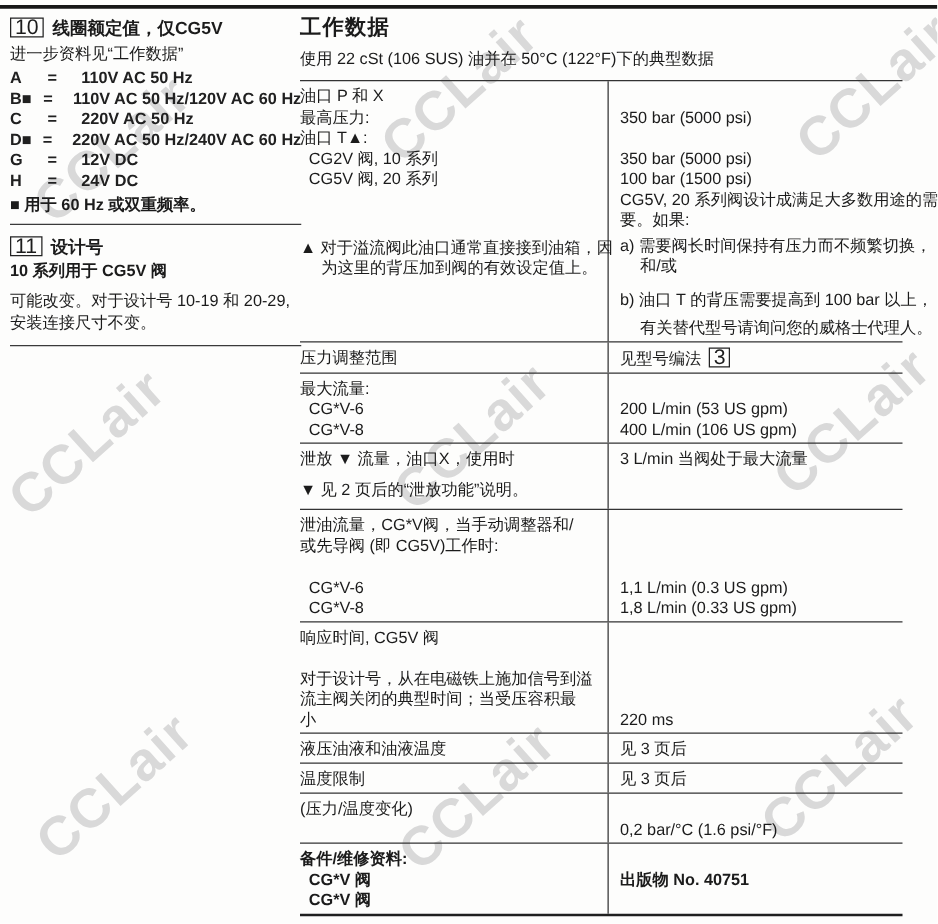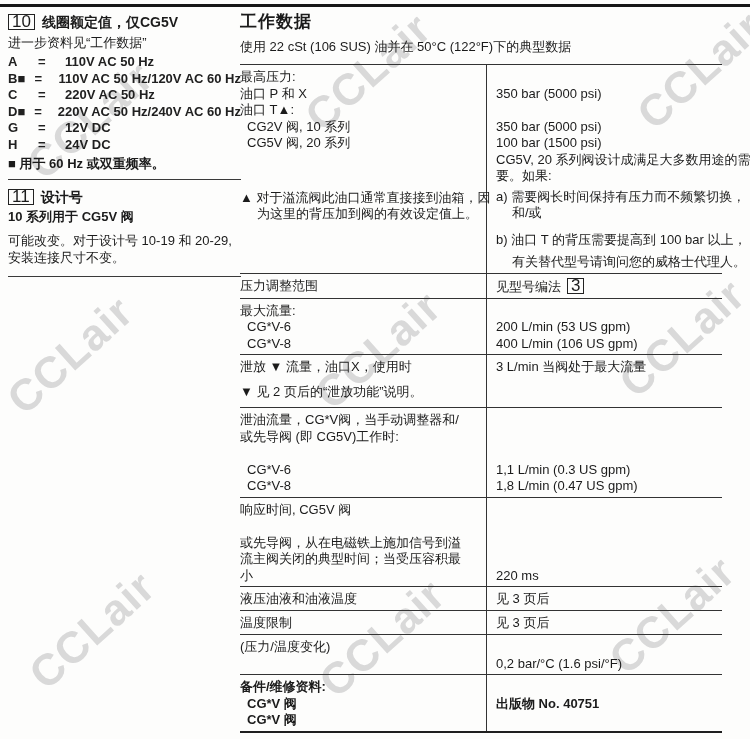--- a/index.html
+++ b/index.html
@@ -130,22 +130,22 @@
         </div>
     </div>
   </div>
 
   <div class="workcol">
     <div class="wtitle">工作数据</div>
     <div class="wsub">使用 22 cSt (106 SUS) 油并在 50°C (122°F)下的典型数据</div>
     <div class="wtable" id="work-table">
         <div class="trow" style="min-height: 205px;">
           <div class="tcell l">
+            <div class="tline">油口 P 和 X</div>
             <div class="tline">最高压力:</div>
-            <div class="tline">油口 P 和 X</div>
             <div class="tline">油口 T▲:</div>
             <div class="tline ind">CG2V 阀, 10 系列</div>
             <div class="tline ind">CG5V 阀, 20 系列</div>
             <div class="tline gapbig">▲ 对于溢流阀此油口通常直接接到油箱，因</div>
             <div class="tline ind17">为这里的背压加到阀的有效设定值上。</div>
           </div>
           <div class="tcell r">
             <div class="tline"></div>
             <div class="tline">350 bar (5000 psi)</div>
             <div class="tline"></div>
@@ -194,28 +194,28 @@
             <div class="tline">或先导阀 (即 CG5V)工作时:</div>
             <div class="tline"></div>
             <div class="tline ind">CG*V-6</div>
             <div class="tline ind">CG*V-8</div>
           </div>
           <div class="tcell r">
             <div class="tline"></div>
             <div class="tline"></div>
             <div class="tline"></div>
             <div class="tline">1,1 L/min (0.3 US gpm)</div>
-            <div class="tline">1,8 L/min (0.47 US gpm)</div>
+            <div class="tline">1,8 L/min (0.33 US gpm)</div>
           </div>
         </div>
         <div class="trow" style="min-height: 86px;">
           <div class="tcell l">
             <div class="tline">响应时间, CG5V 阀</div>
             <div class="tline"></div>
-            <div class="tline">或先导阀，从在电磁铁上施加信号到溢</div>
+            <div class="tline">对于设计号，从在电磁铁上施加信号到溢</div>
             <div class="tline">流主阀关闭的典型时间；当受压容积最</div>
             <div class="tline">小</div>
           </div>
           <div class="tcell r">
             <div class="tline"></div>
             <div class="tline"></div>
             <div class="tline"></div>
             <div class="tline"></div>
             <div class="tline">220 ms</div>
           </div>

